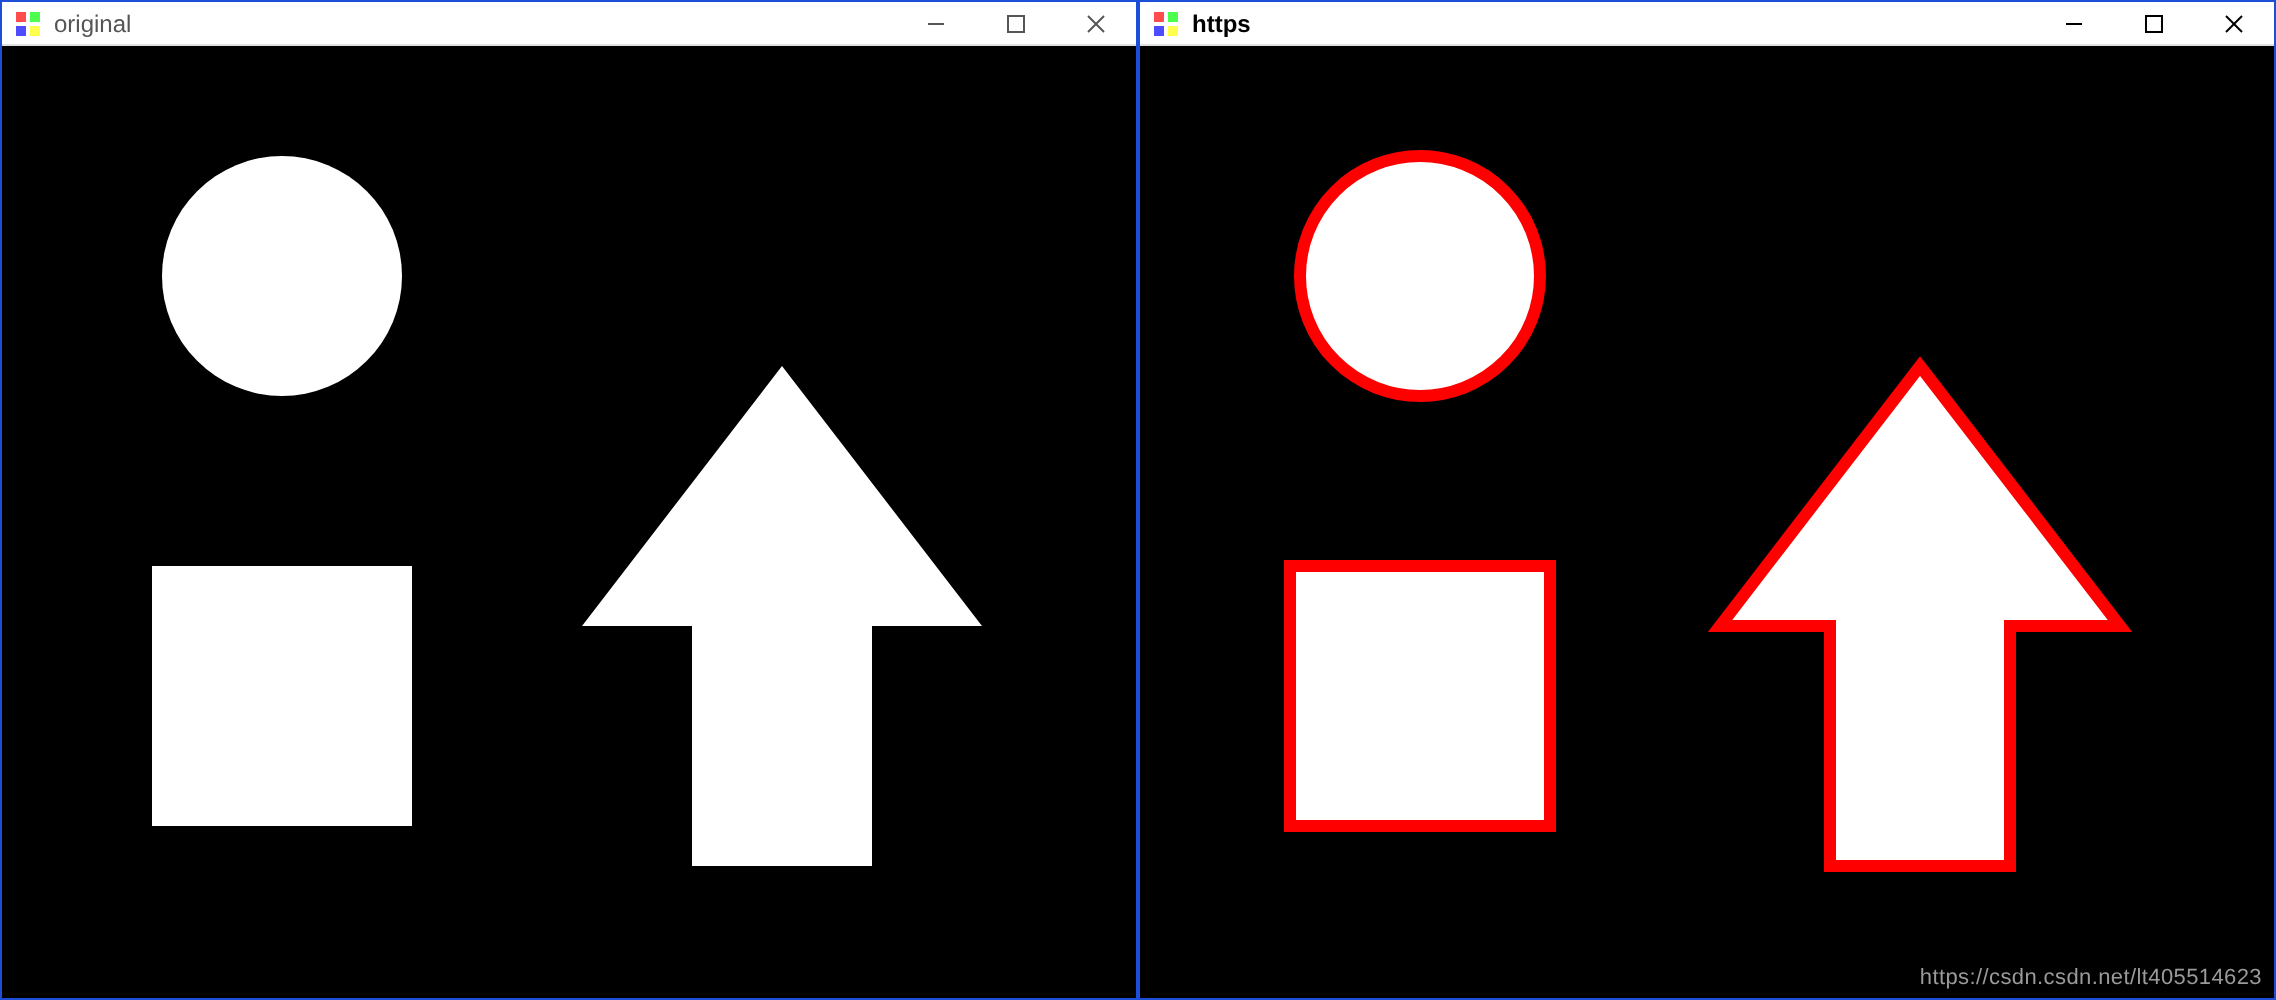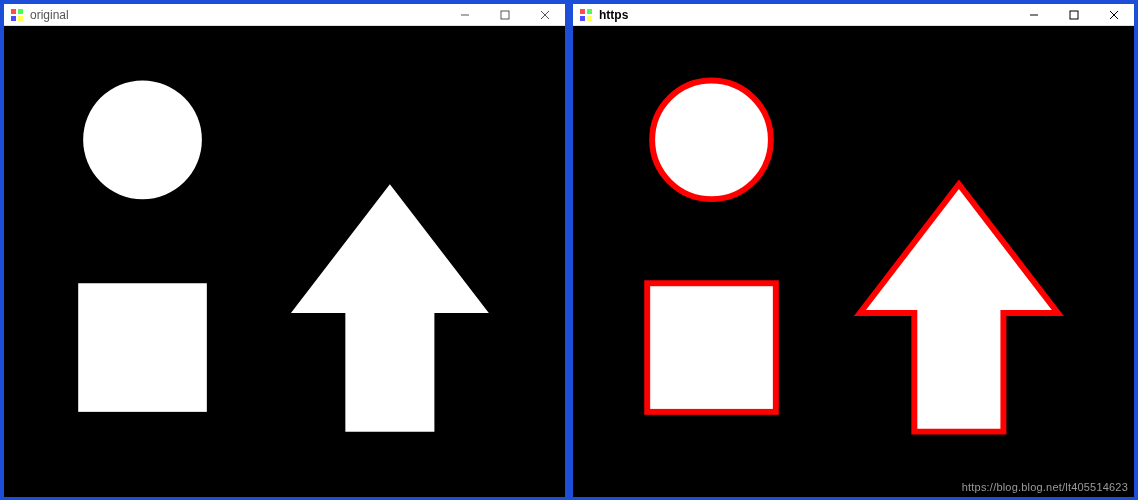--- a/index.html
+++ b/index.html
@@ -1,18 +1,18 @@
 <!DOCTYPE html>
 <html><head>
 <meta charset="utf-8">
 <style>
   * { margin: 0; padding: 0; box-sizing: border-box; }
   html, body { width: 1138px; height: 500px; overflow: hidden; font-family: "Segoe UI", Tahoma, sans-serif; font-size: 12px; background: #fff; }
   .desktop { display: flex; width: 1138px; height: 500px; }
-  .window { width: 569px; height: 500px; display: flex; flex-direction: column; border: 4px solid #1d4ed8; background: #0f766e; }
+  .window { width: 569px; height: 500px; display: flex; flex-direction: column; border: 1px solid #1d4ed8; background: #0f766e; }
   .titlebar { height: 22px; display: flex; align-items: center; background: #fff; border-bottom: 1px solid #e0e0e0; }
   .titlebar .appicon { width: 14px; height: 14px; margin: 0 6px 0 6px; display: flex; align-items: center; justify-content: center; }
   .titlebar .appicon svg { width: 14px; height: 14px; }
   .titlebar .title { flex: 0 0 auto; color: #555; font-size: 12px; }
   .titlebar.active .title { color: #000; font-weight: 600; }
   .titlebar .spacer { flex: 1 1 auto; }
   .winbtn { width: 40px; height: 22px; display: flex; align-items: center; justify-content: center; color: #555; }
   .titlebar.active .winbtn { color: #000; }
   .winbtn svg { width: 10px; height: 10px; stroke: currentColor; stroke-width: 1; fill: none; }
   .canvas { flex: 1 1 auto; background: #000; position: relative; }
@@ -93,17 +93,17 @@
       </span>
     </div>
     <div class="canvas">
       <svg viewBox="0 0 567 476" preserveAspectRatio="none">
         <rect x="0" y="0" width="567" height="476" fill="#000"></rect>
 
         <circle cx="140" cy="115" r="60" fill="#ffffff" stroke="#ff0000" stroke-width="6"></circle>
         <rect x="75" y="260" width="130" height="130" fill="#ffffff" stroke="#ff0000" stroke-width="6"></rect>
         <polygon points="390,160 490,290 435,290 435,410 345,410 345,290 290,290" fill="#ffffff" stroke="#ff0000" stroke-width="6" stroke-linejoin="miter"></polygon>
       </svg>
-      <div class="watermark">https://blog.blog.net/lt405514623</div>
+      <div class="watermark">https://csdn.csdn.net/lt405514623</div>
     </div>
   </div>
 
 </div>
 
 </body></html>

